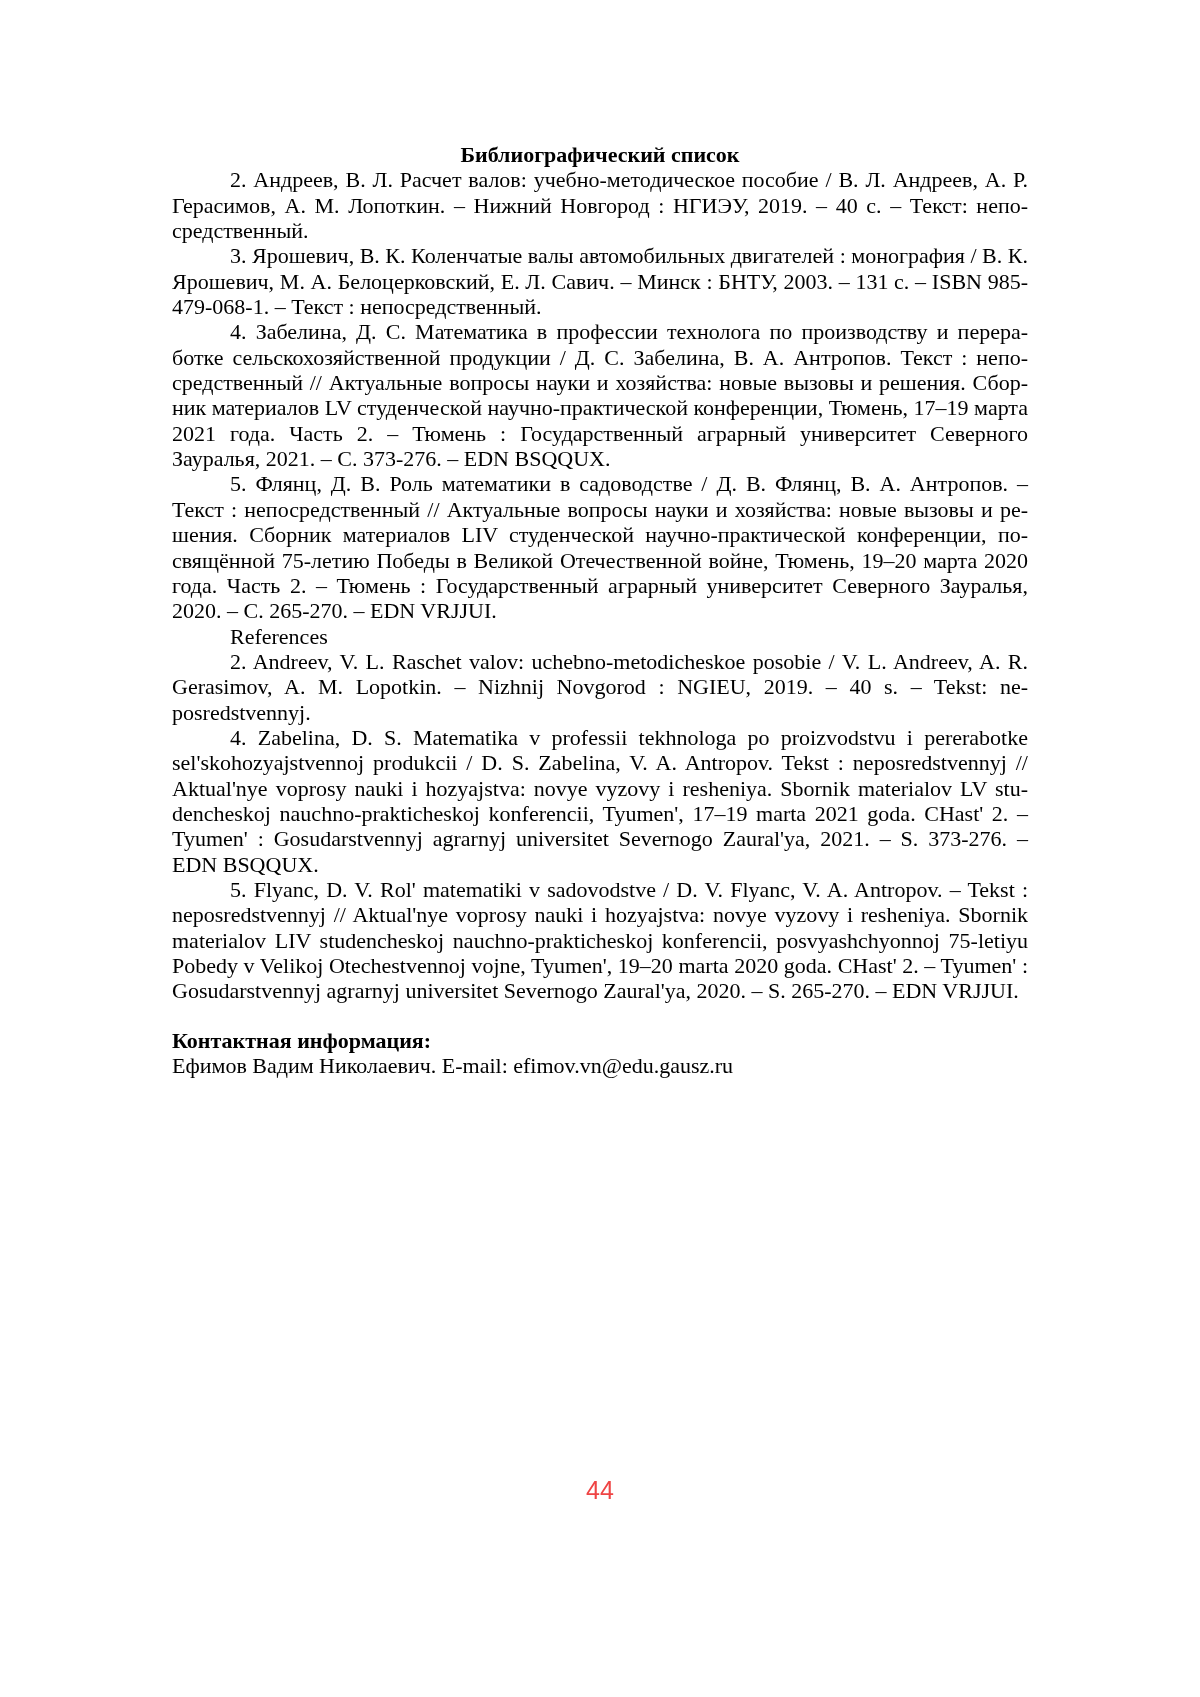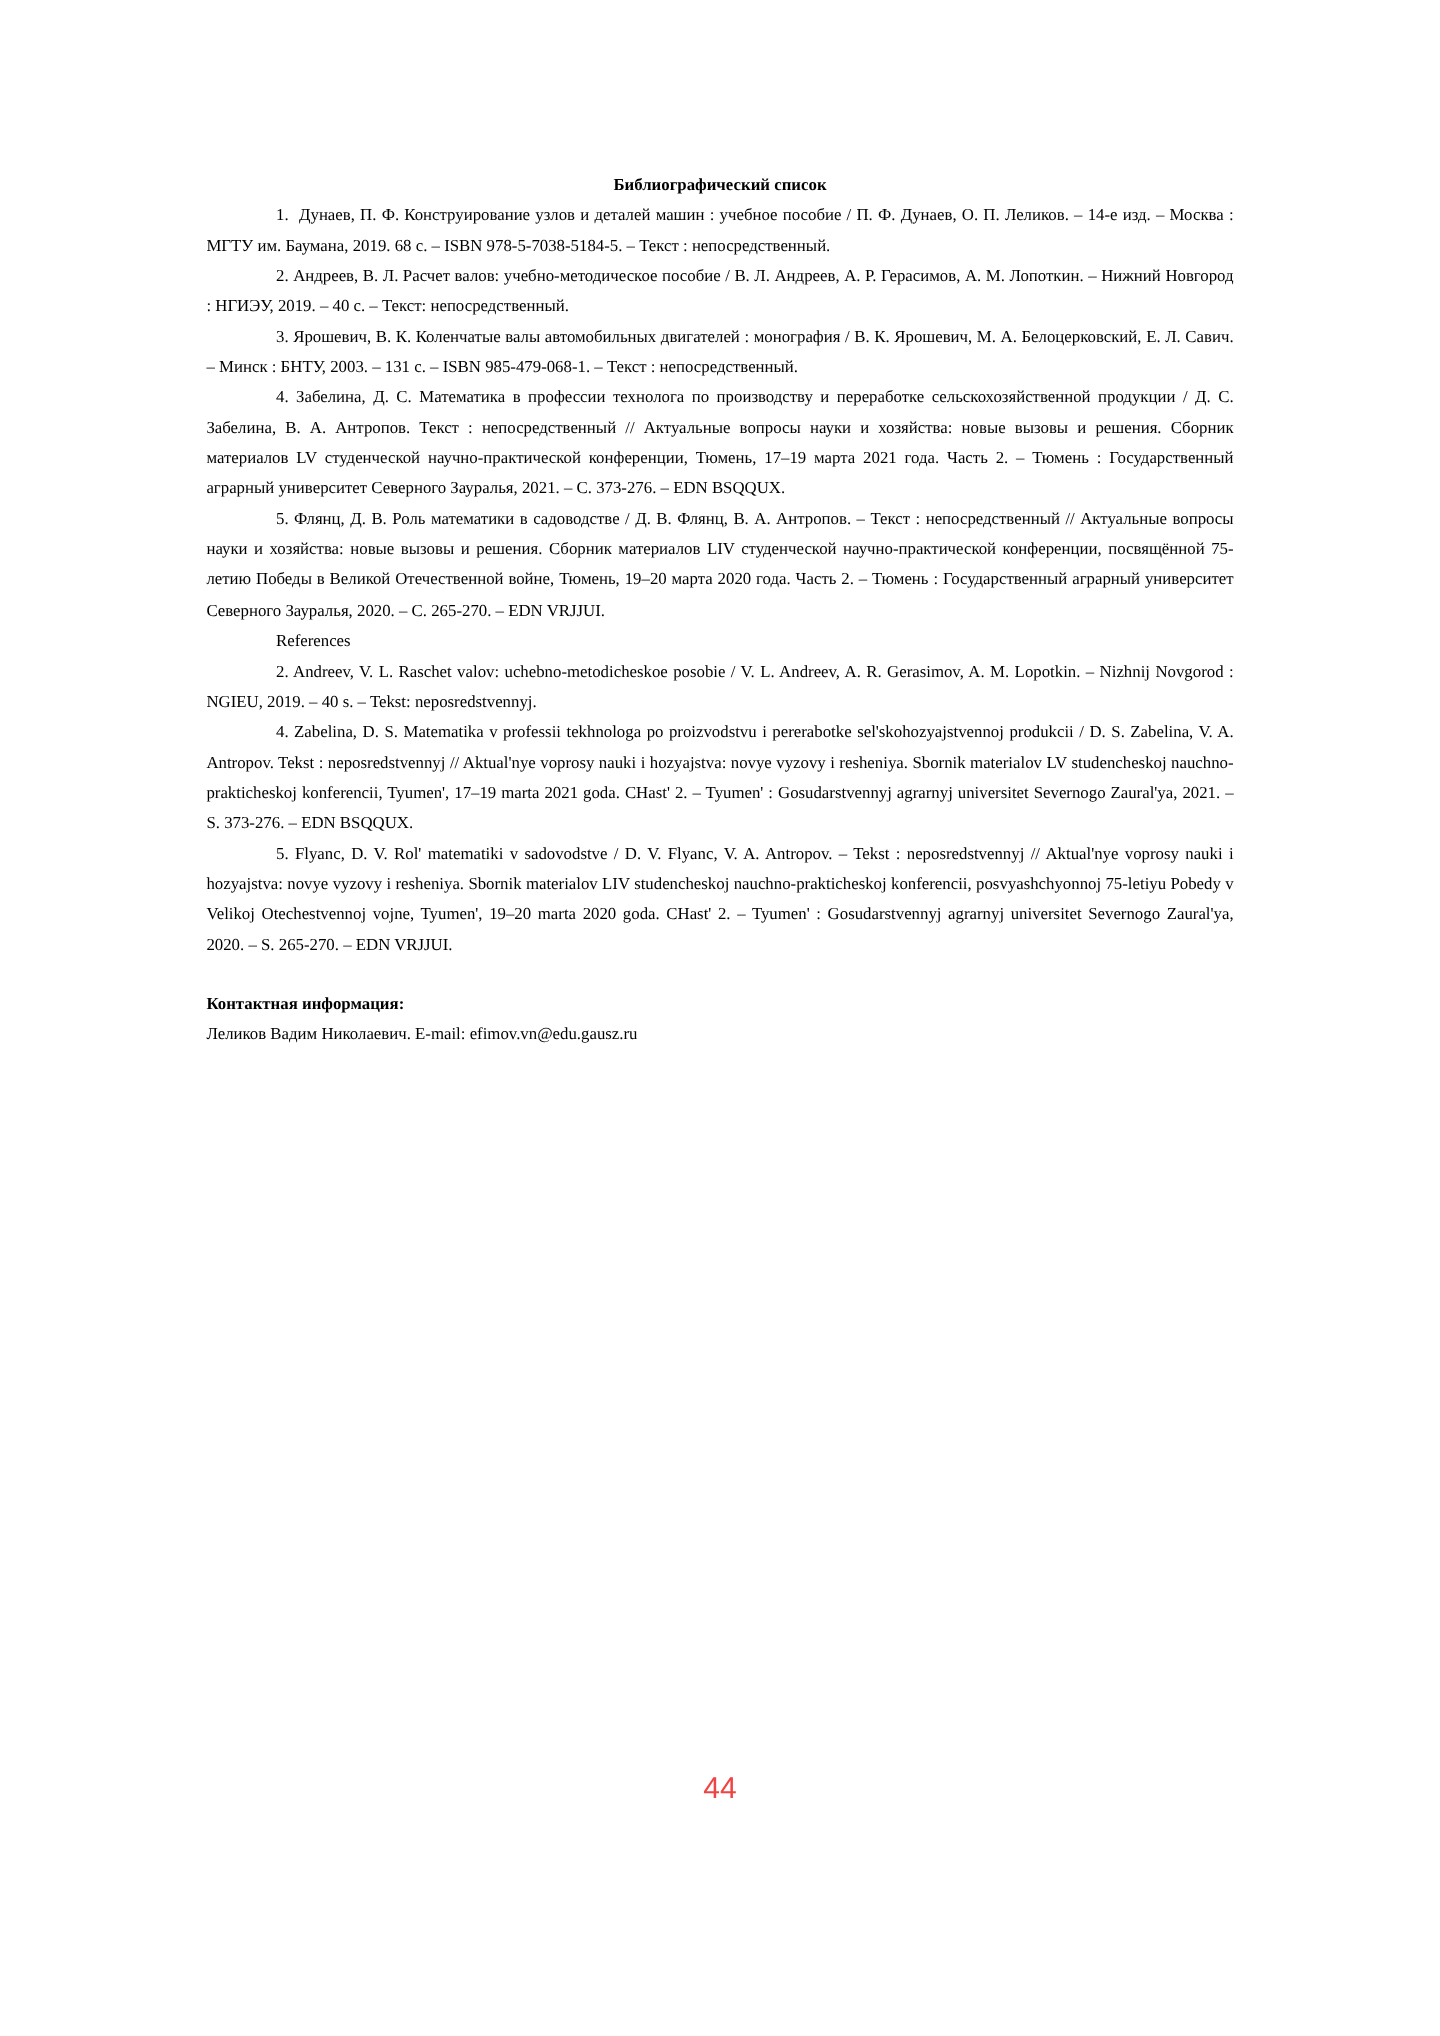--- a/index.html
+++ b/index.html
@@ -14,21 +14,21 @@
     background: #ffffff;
     color: #000000;
     font-family: "Liberation Serif", serif;
     overflow: hidden;
   }
   .content {
     position: absolute;
     left: 172px;
     top: 142px;
     width: 856px;
-    font-size: 14px;
+    font-size: 22px;
     line-height: 25.35px;
     text-align: justify;
   }
   .content p {
     margin: 0;
     padding: 0;
   }
   .doc-title {
     font-weight: bold;
     text-align: center;
@@ -56,32 +56,31 @@
     color: #ef4444;
   }
 </style>
 </head>
 <body>
 
 <div class="page">
   <div class="content">
     <p class="doc-title">Библиографический список</p>
 
-    <p class="ref-entry">1.&nbsp; Дунаев, П. Ф. Конструирование узлов и деталей машин : учебное пособие / П. Ф. Дунаев, О. П. Леликов. – 14-е изд. – Москва : МГТУ им. Баумана, 2019. 68 с. – ISBN 978-5-7038-5184-5. – Текст : непосредственный.</p>
     <p class="ref-entry">2. Андреев, В. Л. Расчет валов: учебно-методическое пособие / В. Л. Андреев, А. Р. Герасимов, А. М. Лопоткин. – Нижний Новгород : НГИЭУ, 2019. – 40 с. – Текст: непо­средственный.</p>
     <p class="ref-entry">3. Ярошевич, В. К. Коленчатые валы автомобильных двигателей : монография / В. К. Ярошевич, М. А. Белоцерковский, Е. Л. Савич. – Минск : БНТУ, 2003. – 131 с. – ISBN 985-479-068-1. – Текст : непосредственный.</p>
     <p class="ref-entry">4. Забелина, Д. С. Математика в профессии технолога по производству и перера­ботке сельскохозяйственной продукции / Д. С. Забелина, В. А. Антропов. Текст : непо­средственный // Актуальные вопросы науки и хозяйства: новые вызовы и решения. Сбор­ник материалов LV студенческой научно-практической конференции, Тюмень, 17–19 марта 2021 года. Часть 2. – Тюмень : Государственный аграрный университет Северного Зауралья, 2021. – С. 373-276. – EDN BSQQUX.</p>
     <p class="ref-entry">5. Флянц, Д. В. Роль математики в садоводстве / Д. В. Флянц, В. А. Антропов. – Текст : непосредственный // Актуальные вопросы науки и хозяйства: новые вызовы и ре­шения. Сборник материалов LIV студенческой научно-практической конференции, по­свящённой 75-летию Победы в Великой Отечественной войне, Тюмень, 19–20 марта 2020 года. Часть 2. – Тюмень : Государственный аграрный университет Северного Зауралья, 2020. – С. 265-270. – EDN VRJJUI.</p>
 
     <p class="ref-entry">References</p>
 
     <p class="ref-entry">2. Andreev, V. L. Raschet valov: uchebno-metodicheskoe posobie / V. L. Andreev, A. R. Gerasimov, A. M. Lopotkin. – Nizhnij Novgorod : NGIEU, 2019. – 40 s. – Tekst: ne­posredstvennyj.</p>
     <p class="ref-entry">4. Zabelina, D. S. Matematika v professii tekhnologa po proizvodstvu i pererabotke sel'skohozyajstvennoj produkcii / D. S. Zabelina, V. A. Antropov. Tekst : neposredstvennyj // Aktual'nye voprosy nauki i hozyajstva: novye vyzovy i resheniya. Sbornik materialov LV stu­dencheskoj nauchno-prakticheskoj konferencii, Tyumen', 17–19 marta 2021 goda. CHast' 2. – Tyumen' : Gosudarstvennyj agrarnyj universitet Severnogo Zaural'ya, 2021. – S. 373-276. – EDN BSQQUX.</p>
     <p class="ref-entry">5. Flyanc, D. V. Rol' matematiki v sadovodstve / D. V. Flyanc, V. A. Antropov. – Tekst : neposredstvennyj // Aktual'nye voprosy nauki i hozyajstva: novye vyzovy i resheniya. Sbornik materialov LIV studencheskoj nauchno-prakticheskoj konferencii, posvyashchyonnoj 75-letiyu Pobedy v Velikoj Otechestvennoj vojne, Tyumen', 19–20 marta 2020 goda. CHast' 2. – Tyumen' : Gosudarstvennyj agrarnyj universitet Severnogo Zaural'ya, 2020. – S. 265-270. – EDN VRJJUI.</p>
 
     <div class="contact-section">
       <p class="contact-heading">Контактная информация:</p>
-      <p class="contact-line">Леликов Вадим Николаевич. E-mail: efimov.vn@edu.gausz.ru</p>
+      <p class="contact-line">Ефимов Вадим Николаевич. E-mail: efimov.vn@edu.gausz.ru</p>
     </div>
   </div>
 
   <div class="page-footer">44</div>
 </div>
 
 </body></html>

